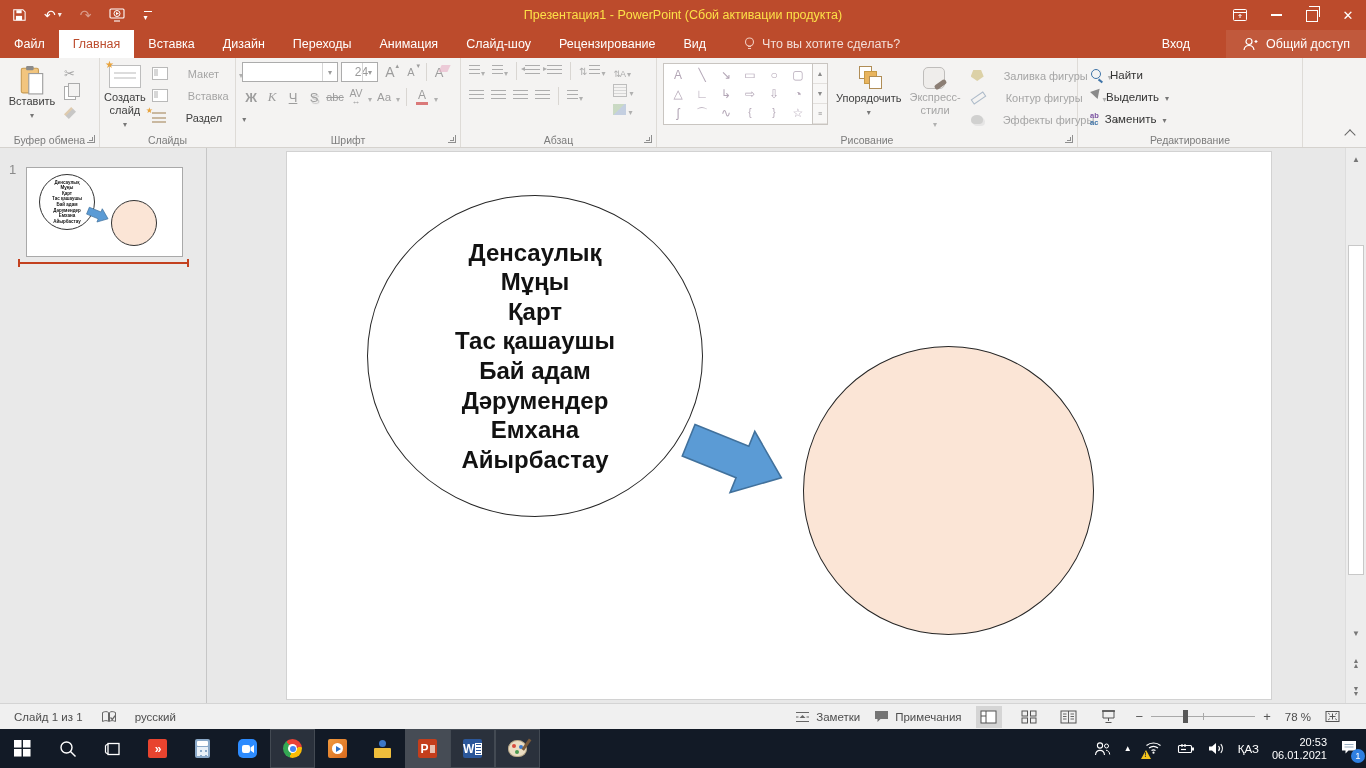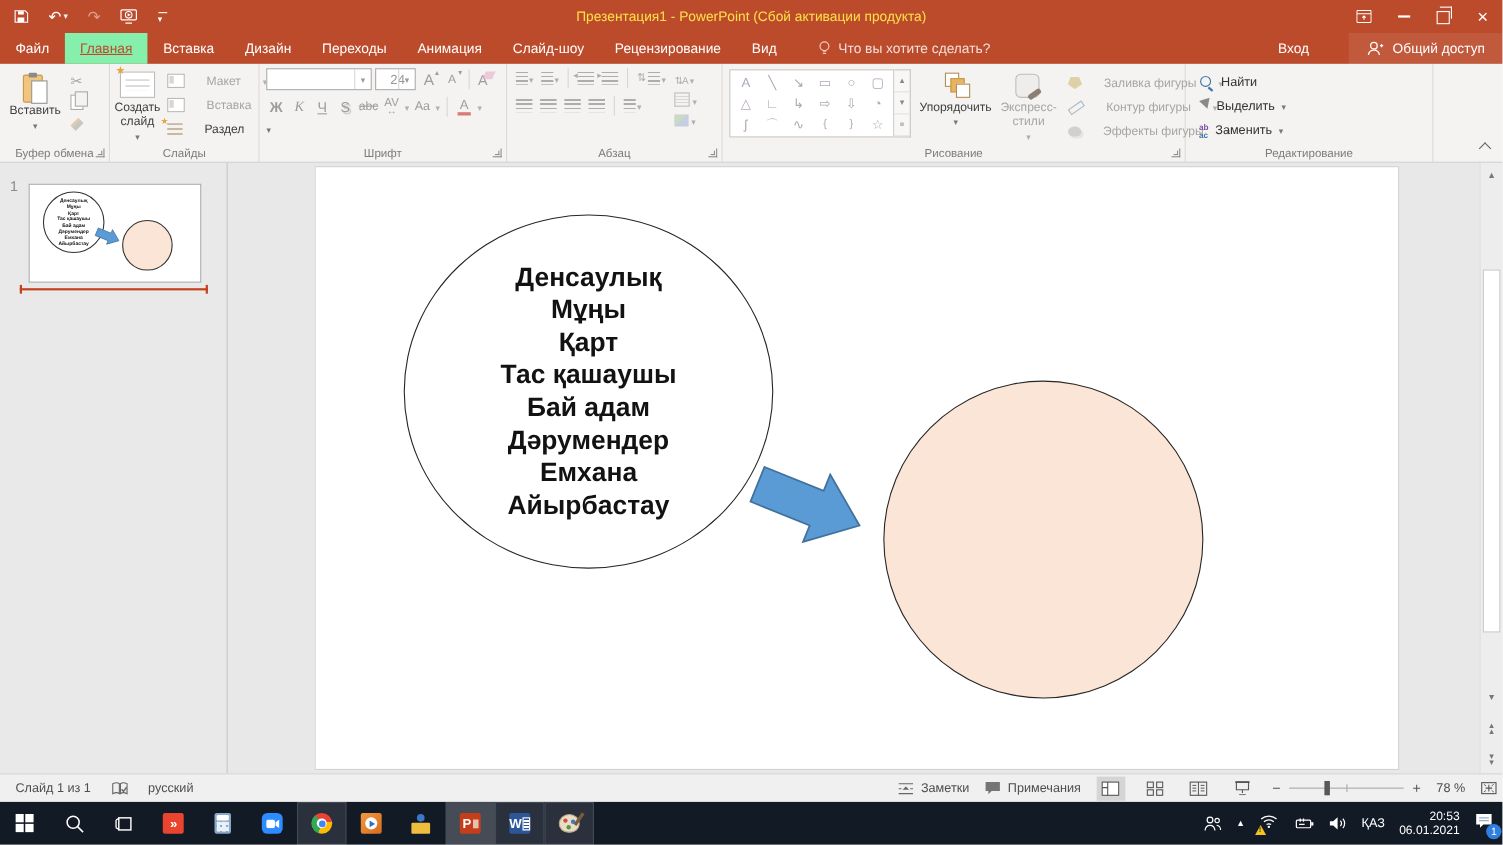--- a/index.html
+++ b/index.html
@@ -18,21 +18,21 @@
   .title{position:absolute;left:0;right:0;top:0;height:30px;display:flex;align-items:center;justify-content:center;font-size:12.5px;color:#fde047;pointer-events:none;z-index:1;}
   .winctl{margin-left:auto;display:flex;height:100%;z-index:2;}
   .winbtn{width:36px;height:100%;display:flex;align-items:center;justify-content:center;font-size:13px;color:#fff;}
   .minbar{width:11px;height:1.6px;background:#fff;}
   .restore-ic{position:relative;width:10px;height:10px;border:1.2px solid #fff;margin-top:2px;}
   .restore-ic::before{content:"";position:absolute;left:2px;top:-5px;width:10px;height:10px;border:1.2px solid #fff;border-bottom:none;border-left:none;}
 
   
   .tabrow{position:absolute;top:30px;left:0;right:0;height:28px;background:#BC4B2C;display:flex;align-items:stretch;color:#fff;font-size:12.5px;z-index:29;}
   .tab{display:flex;align-items:center;padding:0 14px;white-space:nowrap;}
-  .tab.active{background:#86efac;color:#BC4B2C;text-decoration:underline;}
+  .tab.active{background:#ffffff;color:#BC4B2C;}
   .tellme{display:flex;align-items:center;gap:7px;margin-left:24px;color:rgba(255,255,255,.82);white-space:nowrap;}
   .acct{margin-left:auto;display:flex;align-items:stretch;gap:12px;}
   .signin{display:flex;align-items:center;padding:0 24px;}
   .share{display:flex;align-items:center;gap:8px;padding:0 16px;background:rgba(255,255,255,.08);}
 
   
   .ribbon{position:absolute;top:58px;left:0;right:0;height:89px;background:#F4F3F2;border-bottom:1px solid #D5D2CE;display:flex;color:#444;z-index:28;}
   .grp{position:relative;height:100%;border-right:1px solid #DEDBD7;box-sizing:border-box;flex:none;}
   .grp-label{position:absolute;bottom:1px;left:0;right:0;text-align:center;font-size:10.5px;color:#7C7C7C;white-space:nowrap;}
   .launcher{position:absolute;bottom:4px;right:4px;width:7px;height:7px;border-right:1.2px solid #8f8f8f;border-bottom:1.2px solid #8f8f8f;}
@@ -155,21 +155,21 @@
   .arrow-svg{position:absolute;left:388px;top:258px;}
 
   .vscroll{position:absolute;right:0;top:0;width:21px;height:100%;background:#EDEDED;border-left:1px solid #DDDDDD;box-sizing:border-box;}
   .vs-btn{position:absolute;left:2px;width:16px;height:16px;display:flex;align-items:center;justify-content:center;font-size:8px;color:#777;}
   .vs-thumb{position:absolute;left:2px;top:97px;width:16px;height:330px;background:#fff;border:1px solid #C8C8C8;box-sizing:border-box;}
   .dblchev{display:flex;flex-direction:column;line-height:5px;font-size:7px;color:#777;}
 
   
   .statusbar{position:absolute;top:703px;left:0;right:0;height:26px;background:#F0F0F0;border-top:1px solid #D4D4D4;display:flex;align-items:center;font-size:11.5px;color:#4e4e4e;box-sizing:border-box;z-index:27;}
   .sb-left{display:flex;align-items:center;gap:18px;padding-left:14px;}
-  .sb-right{margin-left:auto;display:flex;align-items:center;gap:14px;padding-right:5px;}
+  .sb-right{margin-left:auto;display:flex;align-items:center;gap:14px;padding-right:26px;}
   .sb-item{display:flex;align-items:center;gap:6px;}
   .viewbtn{width:26px;height:22px;display:flex;align-items:center;justify-content:center;}
   .viewbtn.active{background:#D5D5D5;}
   .zoomctl{display:flex;align-items:center;gap:8px;}
   .zminus,.zplus{font-size:13px;color:#555;}
   .ztrack{position:relative;width:104px;height:13px;}
   .ztrack::before{content:"";position:absolute;left:0;right:0;top:6px;height:1px;background:#A9A9A9;}
   .ztick{position:absolute;left:50%;top:3px;width:1px;height:7px;background:#A9A9A9;}
   .zhandle{position:absolute;left:32px;top:0;width:5px;height:13px;background:#585858;}
 

